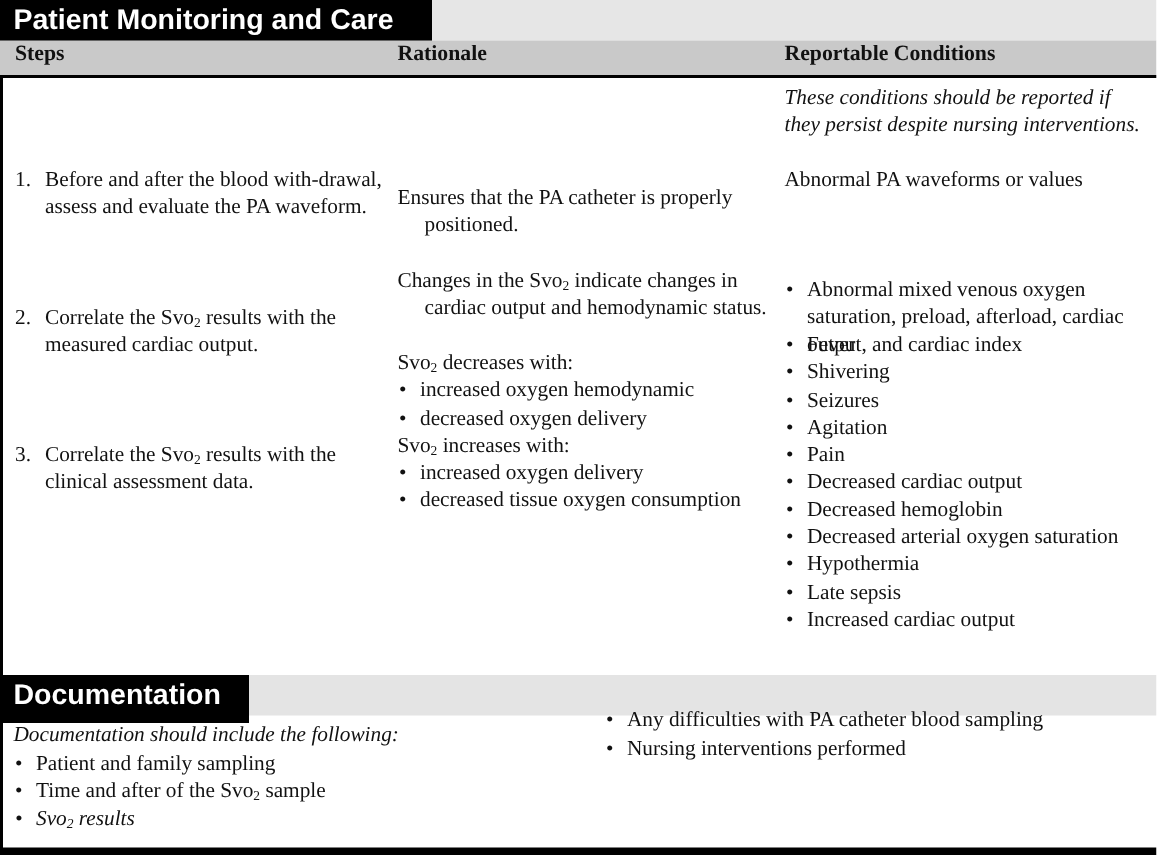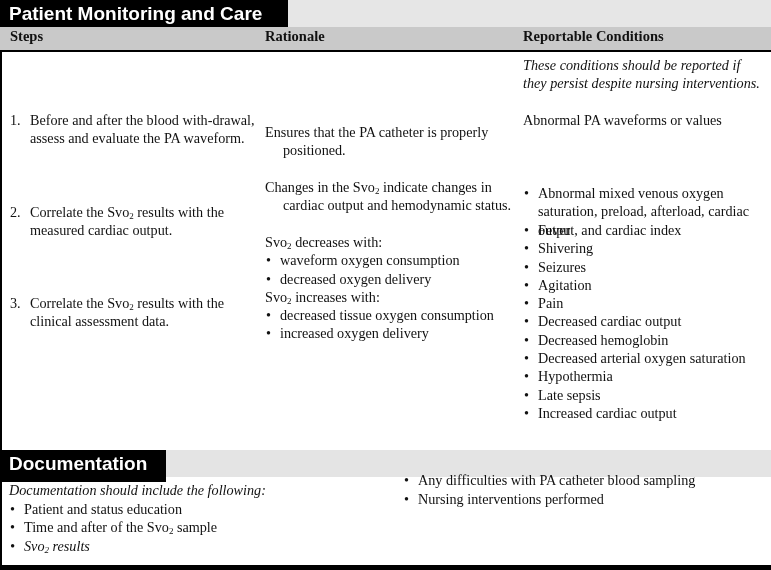--- a/index.html
+++ b/index.html
@@ -67,25 +67,25 @@
 <div class="col" style="left:523px; top:184px; width:240px;">
   <p class="bullet">Abnormal mixed venous oxygen saturation, preload, afterload, cardiac output, and cardiac index</p>
 </div>
 
 <div class="col step" style="left:10px; top:221px; width:235px;">
   <span class="num">3.</span>
   <span>Correlate the Svo</span><sub>2</sub><span> results with the clinical assessment data.</span>
 </div>
 <div class="col" style="left:265px; top:221px; width:250px;margin-top:12px;">
   <p><span>Svo</span><sub>2</sub><span> decreases with:</span></p>
-  <p class="bullet">waveform oxygen consumption</p>
+  <p class="bullet">increased oxygen hemodynamic</p>
   <p class="bullet">decreased oxygen delivery</p>
   <p><span>Svo</span><sub>2</sub><span> increases with:</span></p>
+  <p class="bullet">increased oxygen delivery</p>
   <p class="bullet">decreased tissue oxygen consumption</p>
-  <p class="bullet">increased oxygen delivery</p>
 </div>
 <div class="col" style="left:523px; top:221px; width:246px;">
   <p class="bullet">Fever</p>
   <p class="bullet">Shivering</p>
   <p class="bullet">Seizures</p>
   <p class="bullet">Agitation</p>
   <p class="bullet">Pain</p>
   <p class="bullet">Decreased cardiac output</p>
   <p class="bullet">Decreased hemoglobin</p>
   <p class="bullet">Decreased arterial oxygen saturation</p>
@@ -93,21 +93,21 @@
   <p class="bullet">Late sepsis</p>
   <p class="bullet">Increased cardiac output</p>
 </div>
 
 <div class="doc-band">
   <div class="title-box doc">Documentation</div>
 </div>
 
 <div class="doc-body" style="left:9px; width:380px;">
   <p class="italic" style="margin:0;">Documentation should include the following:</p>
-  <p class="bullet" style="margin:0;"><span>Patient and status education</span></p>
+  <p class="bullet" style="margin:0;"><span>Patient and family sampling</span></p>
   <p class="bullet" style="margin:0;"><span>Time and after of the Svo</span><sub>2</sub><span> sample</span></p>
   <p class="bullet" style="margin:0;font-style:italic;"><span>Svo</span><sub>2</sub><span> results</span></p>
 </div>
 
 <div class="doc-body" style="left:403px; top:471px; width:365px;">
   <p class="bullet" style="margin:0;">Any difficulties with PA catheter blood sampling</p>
   <p class="bullet" style="margin:0;">Nursing interventions performed</p>
 </div>
 
 <div class="bottom-rule"></div>

